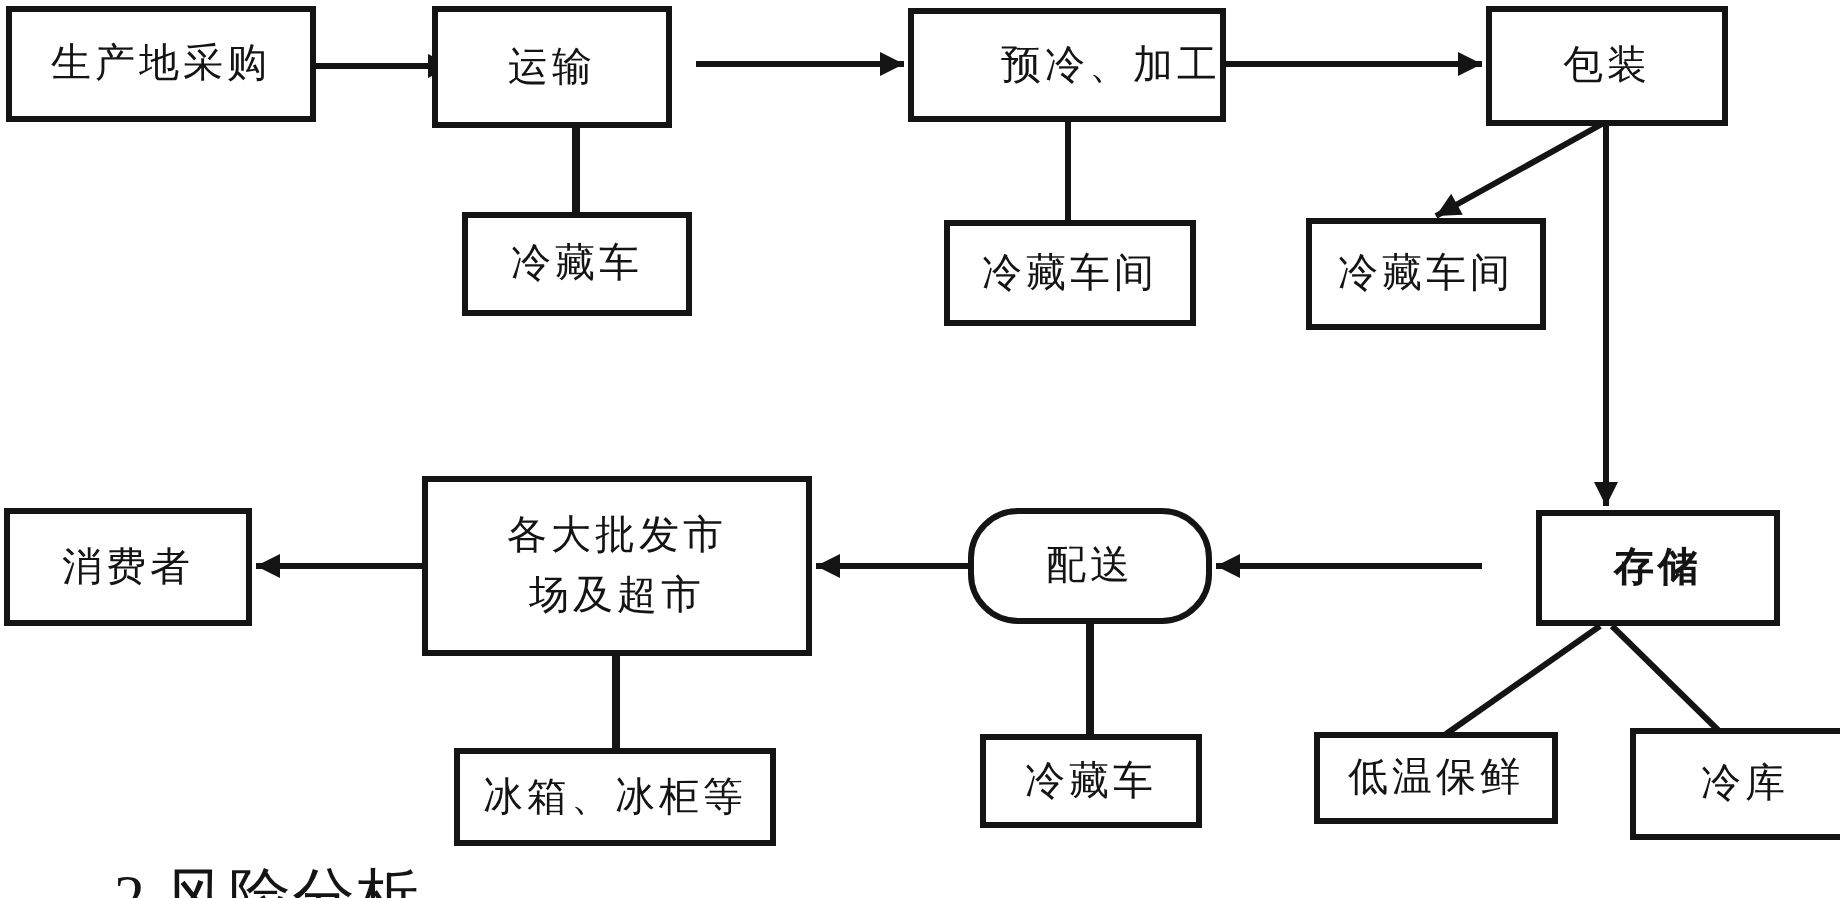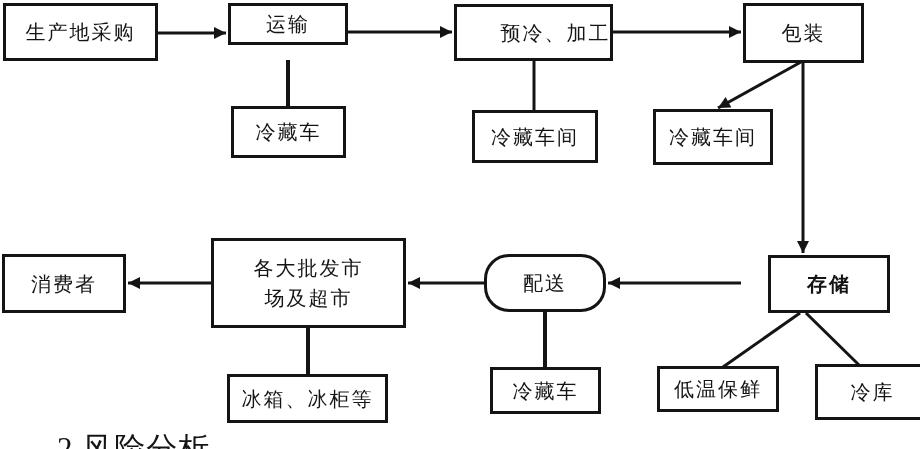--- a/index.html
+++ b/index.html
@@ -79,21 +79,21 @@
     <line x1="545" y1="312" x2="545" y2="368" stroke="#141414" stroke-width="4"></line>
     <line x1="308" y1="327" x2="308" y2="375" stroke="#141414" stroke-width="4"></line>
     <line x1="800" y1="313" x2="723" y2="367" stroke="#141414" stroke-width="3"></line>
     <line x1="806" y1="313" x2="859" y2="365" stroke="#141414" stroke-width="3"></line>
   </svg>
 
   <div class="node" style="left:3px; top:3px; width:155px; height:58px;">
     <span class="lbl">生产地采购</span>
   </div>
 
-  <div class="node" style="left:228px; top:3px; width:120px; height:42px;">
+  <div class="node" style="left:216px; top:3px; width:120px; height:61px;">
     <span class="lbl">运输</span>
   </div>
 
   <div class="node" style="left:454px; top:4px; width:159px; height:57px;padding-left:44px;">
     <span class="lbl">预冷、加工</span>
   </div>
 
   <div class="node" style="left:743px; top:3px; width:121px; height:60px;">
     <span class="lbl">包装</span>
   </div>

